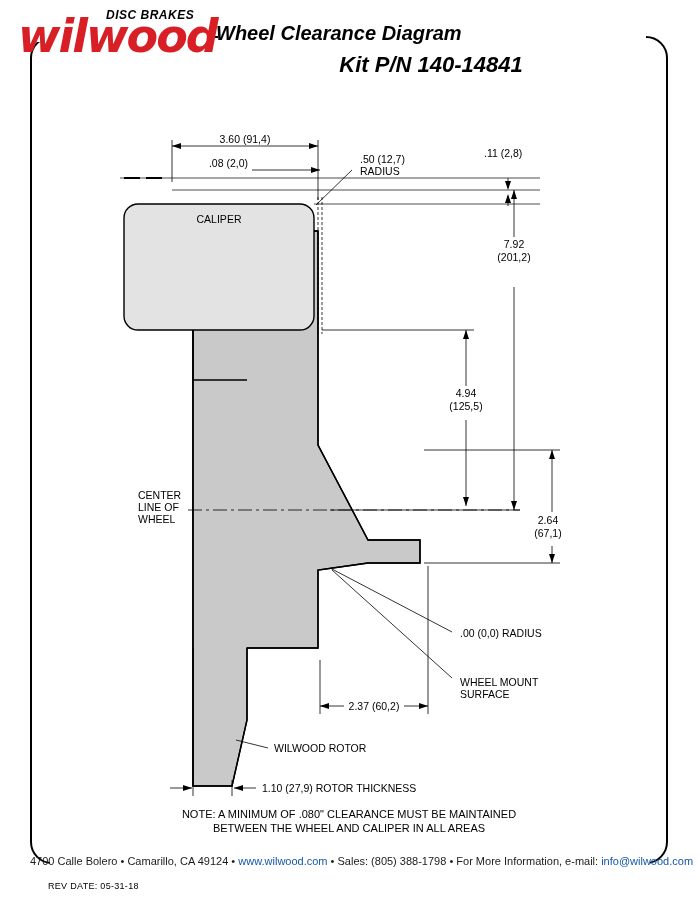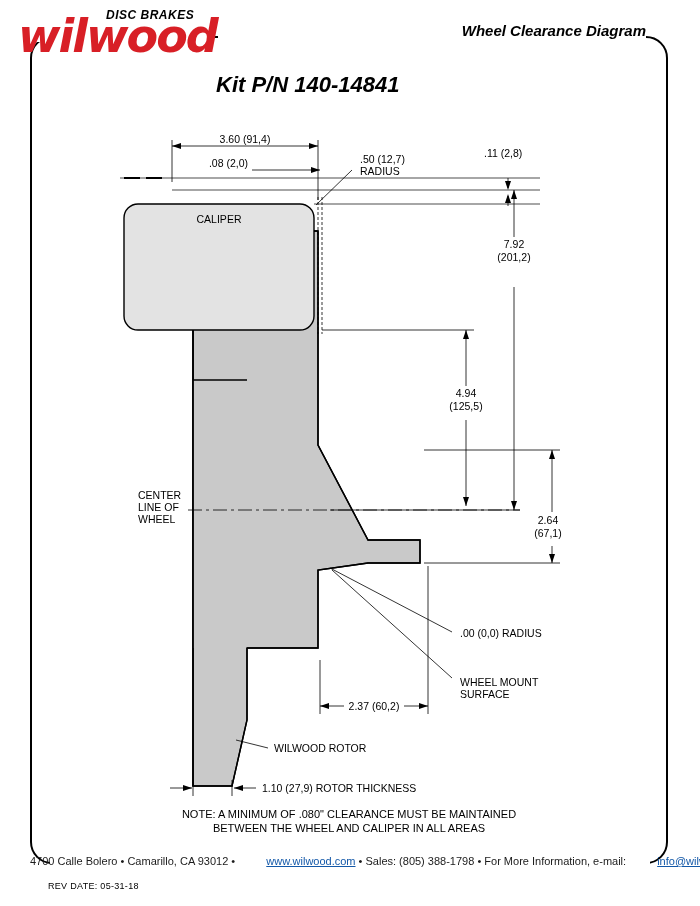--- a/index.html
+++ b/index.html
@@ -63,51 +63,50 @@
     letter-spacing: -2px;
     line-height: 38px;
     white-space: nowrap;
   }
   
   .title-main {
     position: absolute;
     left: 216px;
     top: 22px;
     width: 430px;
-    text-align: right;
-    font-size: 15px;
+    text-align: left;
+    font-size: 20px;
     font-weight: bold;
     font-style: italic;
     color: #000;
   }
   .title-sub {
     position: absolute;
     left: 216px;
-    top: 72px;
+    top: 52px;
     width: 430px;
+    text-align: center;
     font-size: 22px;
     font-weight: bold;
     font-style: italic;
     color: #000;
   }
   
   .footer {
     position: absolute;
     left: 30px;
     top: 855px;
     width: 638px;
     text-align: center;
     font-size: 11px;
     color: #1b1b1b;
     white-space: nowrap;
   }
   .footer a, .footer .link {
     color: #1358a8;
-    text-decoration: underline;
-    margin-left: 28px;
   }
   .revdate {
     position: absolute;
     left: 48px;
     top: 881px;
     font-size: 9px;
     color: #000;
     letter-spacing: 0.3px;
   }
   
@@ -302,17 +301,17 @@
       <path d="M 232 780 L 232 796"></path>
     </g>
     <text class="dimtext" x="262" y="792">1.10 (27,9) ROTOR THICKNESS</text>
 
     <text class="notetext" x="349" y="818" text-anchor="middle">NOTE: A MINIMUM OF .080" CLEARANCE MUST BE MAINTAINED</text>
     <text class="notetext" x="349" y="832" text-anchor="middle">BETWEEN THE WHEEL AND CALIPER IN ALL AREAS</text>
 
   </svg>
 
   <div class="footer">
-    <span>4700 Calle Bolero • Camarillo, CA 93012 • </span><span class="link">www.wilwood.com</span><span> • Sales: (805) 388-1798 • For More Information, e-mail: </span><span class="link">info@wilwood.com</span>
+    <span>4700 Calle Bolero • Camarillo, CA 49124 • </span><span class="link">www.wilwood.com</span><span> • Sales: (805) 388-1798 • For More Information, e-mail: </span><span class="link">info@wilwood.com</span>
   </div>
   <div class="revdate">REV DATE:  05-31-18</div>
 
 </div>
 
 </body></html>

